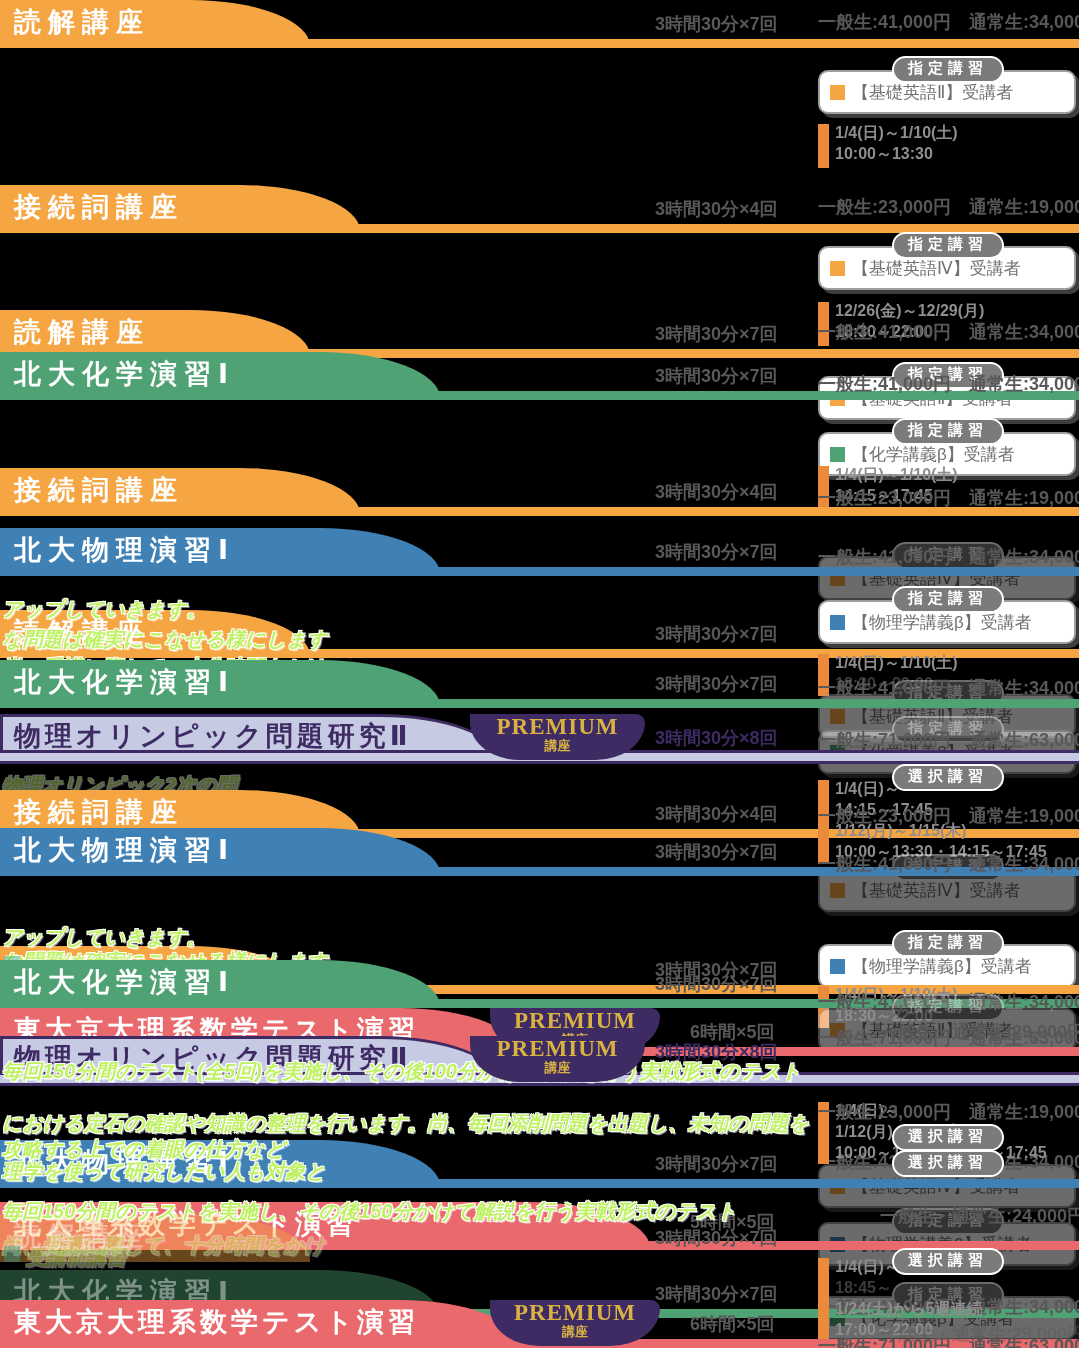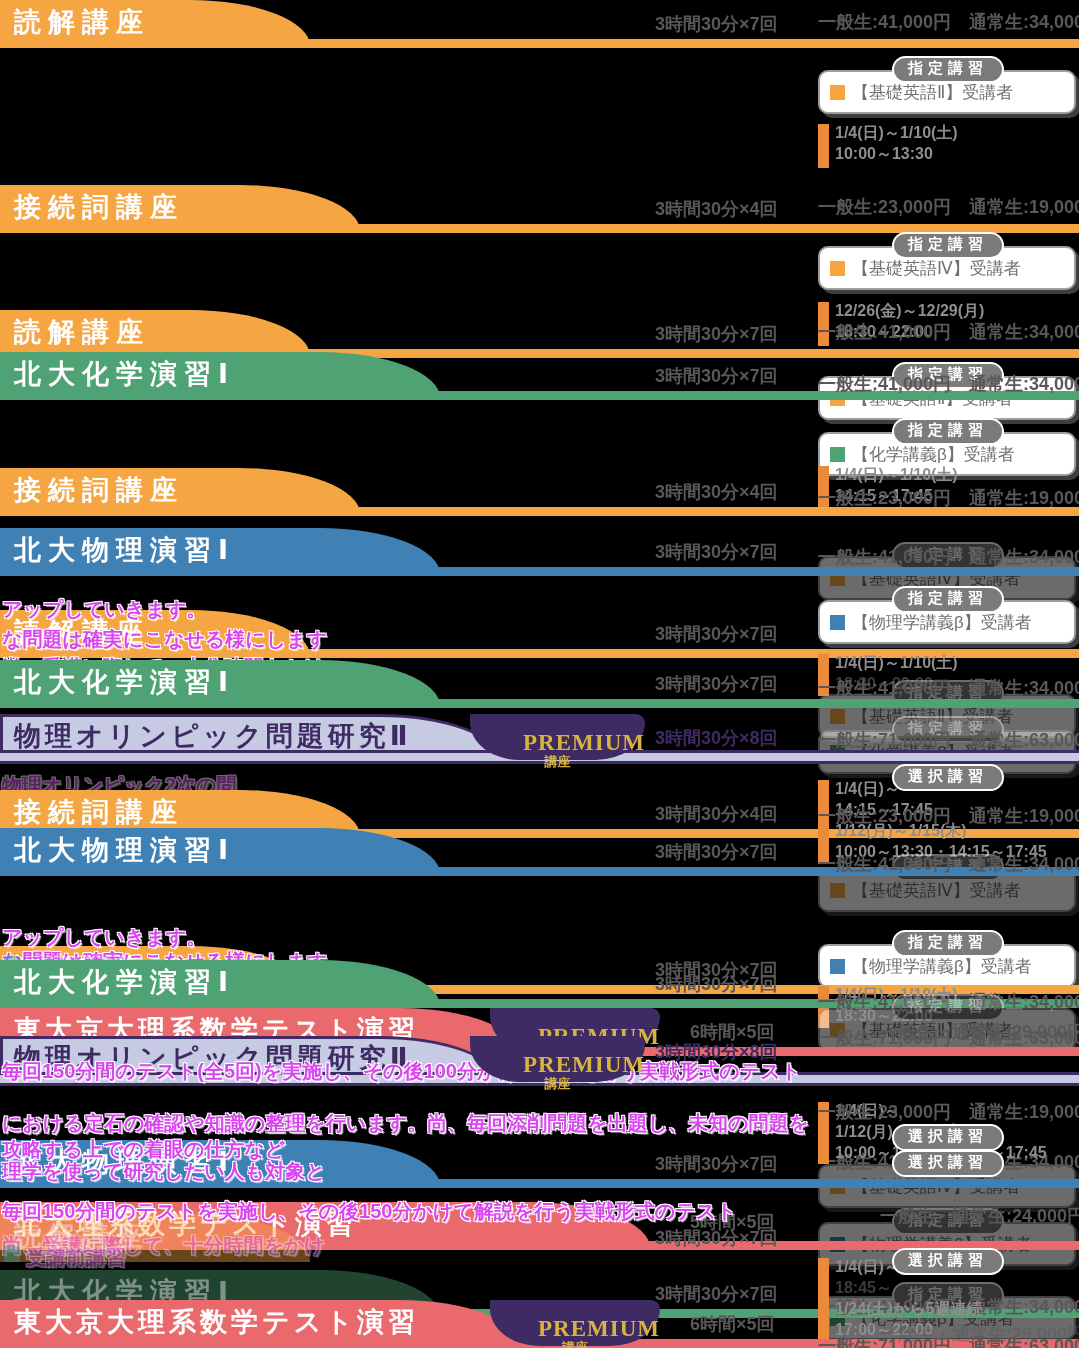--- a/index.html
+++ b/index.html
@@ -18,36 +18,36 @@
   .red    .tab,.red    .strip{background:#EA696D;}
   .lav .tab{background:#C6CBE3;border:3px solid #3F2B63;border-bottom:none;box-sizing:border-box;}
   .lav .strip{background:#C6CBE3;border-top:3px solid #3F2B63;border-bottom:3px solid #3F2B63;
               box-sizing:border-box;height:14px;top:36px;}
   .lav .btitle{color:#3F2B63;letter-spacing:4px;}
   .lav .dur{color:#3F2B63;text-align:right;}
   .longtitle{letter-spacing:4px;}
   .pbadge{position:absolute;top:0;height:46px;background:#3F2B63;text-align:center;color:#D9B342;
           border-radius:0 12px 60px 60px / 0 10px 46px 46px;z-index:1;}
   .p1{display:block;font-family:"Liberation Serif","DejaVu Serif",serif;font-weight:bold;font-size:23px;
-      line-height:25px;letter-spacing:1px;margin-top:16px;text-align:right;}
+      line-height:25px;letter-spacing:1px;margin-top:0;}
   .p2{display:block;font-size:13px;font-weight:bold;line-height:14px;}
   .prereq{position:absolute;left:818px;width:258px;height:44px;background:#fff;border:2px solid #9E9E9F;
           border-radius:10px;box-shadow:4px 4px 0 rgba(160,160,160,.38);box-sizing:border-box;}
   .tag{background:#7D7A7A;color:#fff;border:2px solid #fff;border-radius:16px;padding:1px 14px 3px;
        font-size:15px;font-weight:bold;letter-spacing:5px;white-space:nowrap;}
   .prereq .tag{position:absolute;top:-16px;left:72px;}
   .free{position:absolute;z-index:2;}
   .sq{position:absolute;left:10px;top:13px;width:15px;height:15px;}
   .sq.o{background:#F5A643;}.sq.g{background:#4FA273;}.sq.b{background:#3F80B5;}
   .plabel{position:absolute;left:32px;top:9px;font-size:17px;color:#727171;white-space:nowrap;}
   .sched{position:absolute;left:818px;}
   .bar{position:absolute;left:0;top:2px;bottom:0;width:11px;background:#EC8A3C;}
   .dline{margin-left:17px;font-size:16px;font-weight:bold;color:#8F8D8D;line-height:21px;white-space:nowrap;}
-  .otext{position:absolute;font-size:20px;font-weight:bold;color:#d946ef;white-space:nowrap;
-         text-shadow:-1px -1px 0 #fff,1px -1px 0 #fff,-1px 1px 0 #fff,1px 1px 0 #fff,2px 2px 0 rgba(255,255,255,.55);}
+  .otext{position:absolute;font-size:20px;font-weight:bold;color:#bef264;white-space:nowrap;
+         text-shadow:-1px -1px 0 #fff,1px -1px 0 #fff,-1px 1px 0 #fff,1px 1px 0 #fff,2px 2px 0 rgba(255,255,255,.55);font-style:italic;}
   .xprice{position:absolute;font-weight:bold;font-size:18px;color:#595757;white-space:nowrap;}
   .tsq{position:absolute;width:16px;height:16px;background:#2E9E97;}
   .ghost{opacity:.42;}
 </style>
 </head>
 <body>
 
 <div id="stage">
 
   <div class="banner orange" style="top:0">

